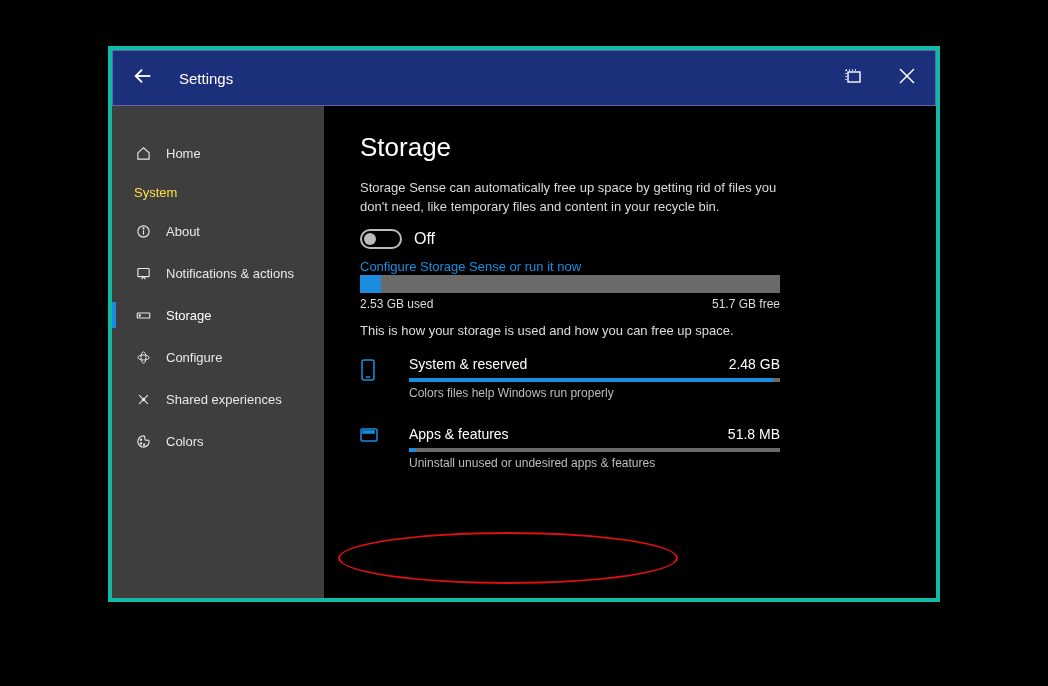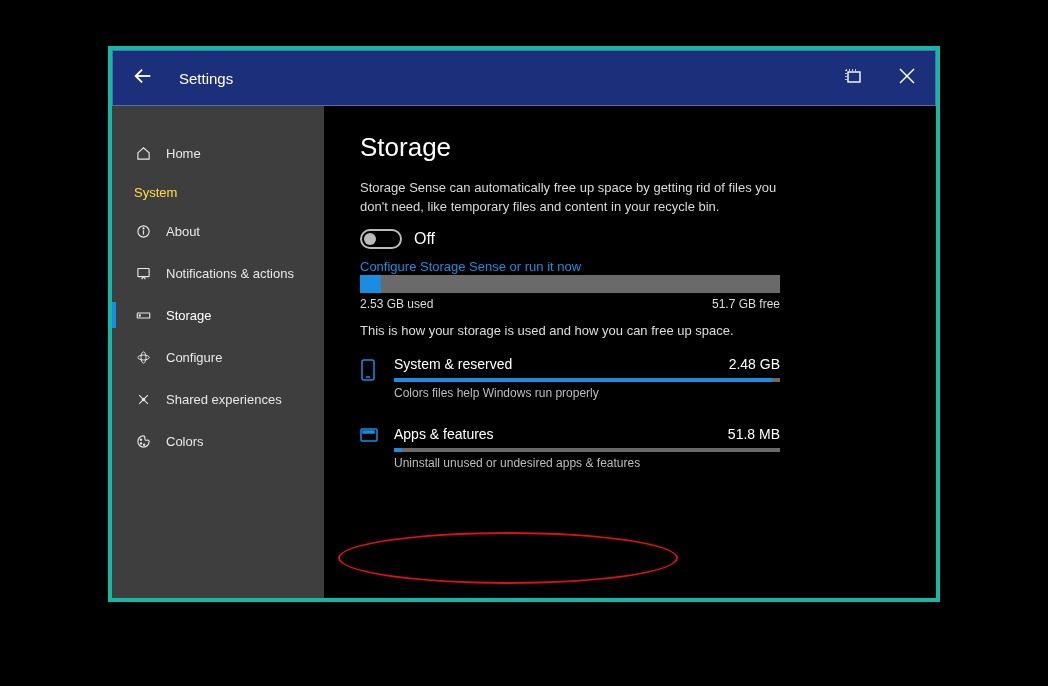--- a/index.html
+++ b/index.html
@@ -49,21 +49,21 @@
   .link { color: #1a8de0; font-size: 13px; margin-top: 10px; cursor: pointer; display: inline-block; }
   .h2 { font-size: 20px; font-weight: 400; margin-top: 24px; margin-bottom: 8px; }
   .bar {
     width: 420px; height: 18px; background: #6a6a6a; position: relative;
   }
   .bar .fill { position: absolute; left: 0; top: 0; bottom: 0; background: #1a8de0; }
   .bar-labels { width: 420px; display: flex; justify-content: space-between; font-size: 12px; color: #ddd; margin-top: 4px; }
   .sub { font-size: 13px; color: #ddd; margin-top: 12px; }
 
   .cat {
-    width: 420px; margin-top: 18px; display: flex; gap: 14px; align-items: flex-start;
+    width: 420px; margin-top: 18px; display: flex; gap: 29px; align-items: flex-start;
     cursor: pointer; position: relative; padding-bottom: 8px;
   }
   .cat .caticon { width: 20px; padding-top: 2px; color: #1a8de0; }
   .cat .catbody { flex: 1; }
   .cat .cattitle { font-size: 14px; font-weight: 500; display:flex; justify-content:space-between; }
   .cat .catsize { font-weight: 400; }
   .cat .catbar { height: 4px; background: #6a6a6a; margin-top: 6px; position: relative; }
   .cat .catbar .fill { position:absolute; left:0; top:0; bottom:0; background:#1a8de0; }
   .cat .catsub { font-size: 12px; color: #bdbdbd; margin-top: 4px; }
 

